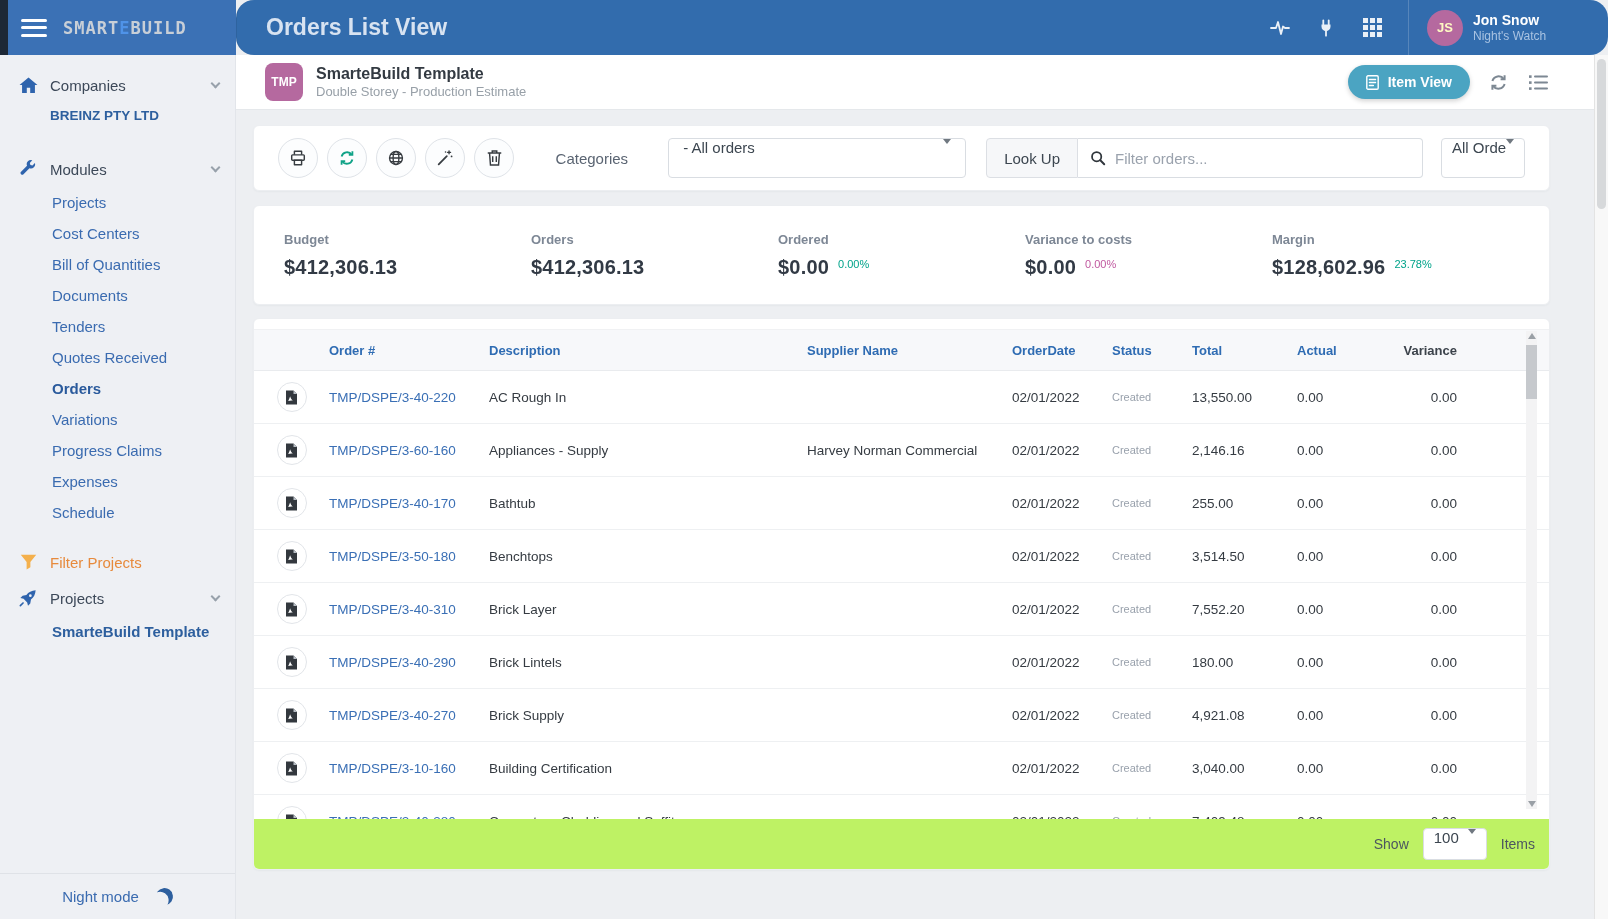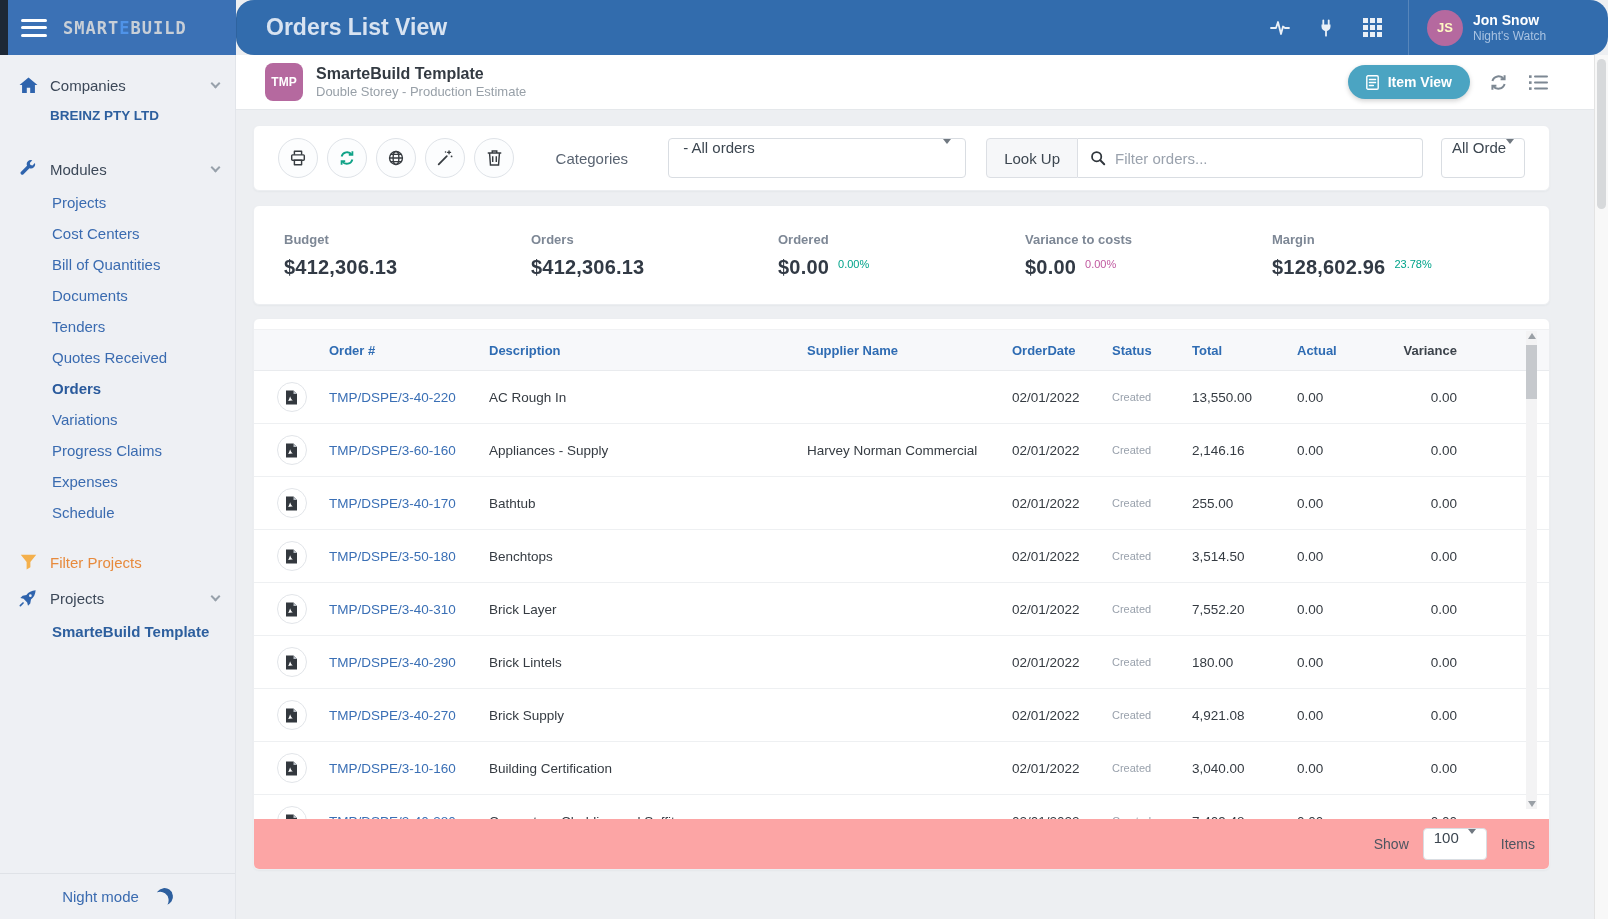--- a/index.html
+++ b/index.html
@@ -91,21 +91,21 @@
   .pdf-circle { width:30px; height:30px; border-radius:50%; border:1px solid #e2e5e9; display:flex; align-items:center; justify-content:center; cursor:pointer; }
   .c-order a { color:#3a6fb5; text-decoration:none; cursor:pointer; }
   .c-status { font-size:11px; color:#99a1ac; }
   .c-variance { text-align:right; }
 
   .vscroll { position:absolute; top:12px; right:12px; width:11px; height:478px; background:#f3f3f4; }
   .vs-up { position:absolute; top:2px; left:1.5px; width:0; height:0; border-left:4px solid transparent; border-right:4px solid transparent; border-bottom:6px solid #9aa0a6; }
   .vs-thumb { position:absolute; top:14px; left:0; width:11px; height:54px; background:#c6c9cd; }
   .vs-down { position:absolute; bottom:2px; left:1.5px; width:0; height:0; border-left:4px solid transparent; border-right:4px solid transparent; border-top:6px solid #9aa0a6; }
 
-  .pagination { height:50px; display:flex; align-items:center; justify-content:flex-end; gap:14px; padding-right:14px; background:#fca5a5; }
+  .pagination { height:50px; display:flex; align-items:center; justify-content:flex-end; gap:14px; padding-right:14px; background:#bef264; }
   .pag-label { font-size:14px; color:#4c5560; }
   .page-size { width:64px; height:32px; justify-content:center; gap:9px; padding:0 10px; }
 
   .page-scrollbar { position:fixed; top:55px; right:0; bottom:0; width:14px; background:#f8f8f8; border-left:1px solid #e3e3e3; z-index:60; }
   .ps-thumb { position:absolute; top:4px; left:2px; width:9px; height:150px; background:#d7d9db; border-radius:5px; }
 
   svg { display:block; }
 </style>
 </head>
 <body>

